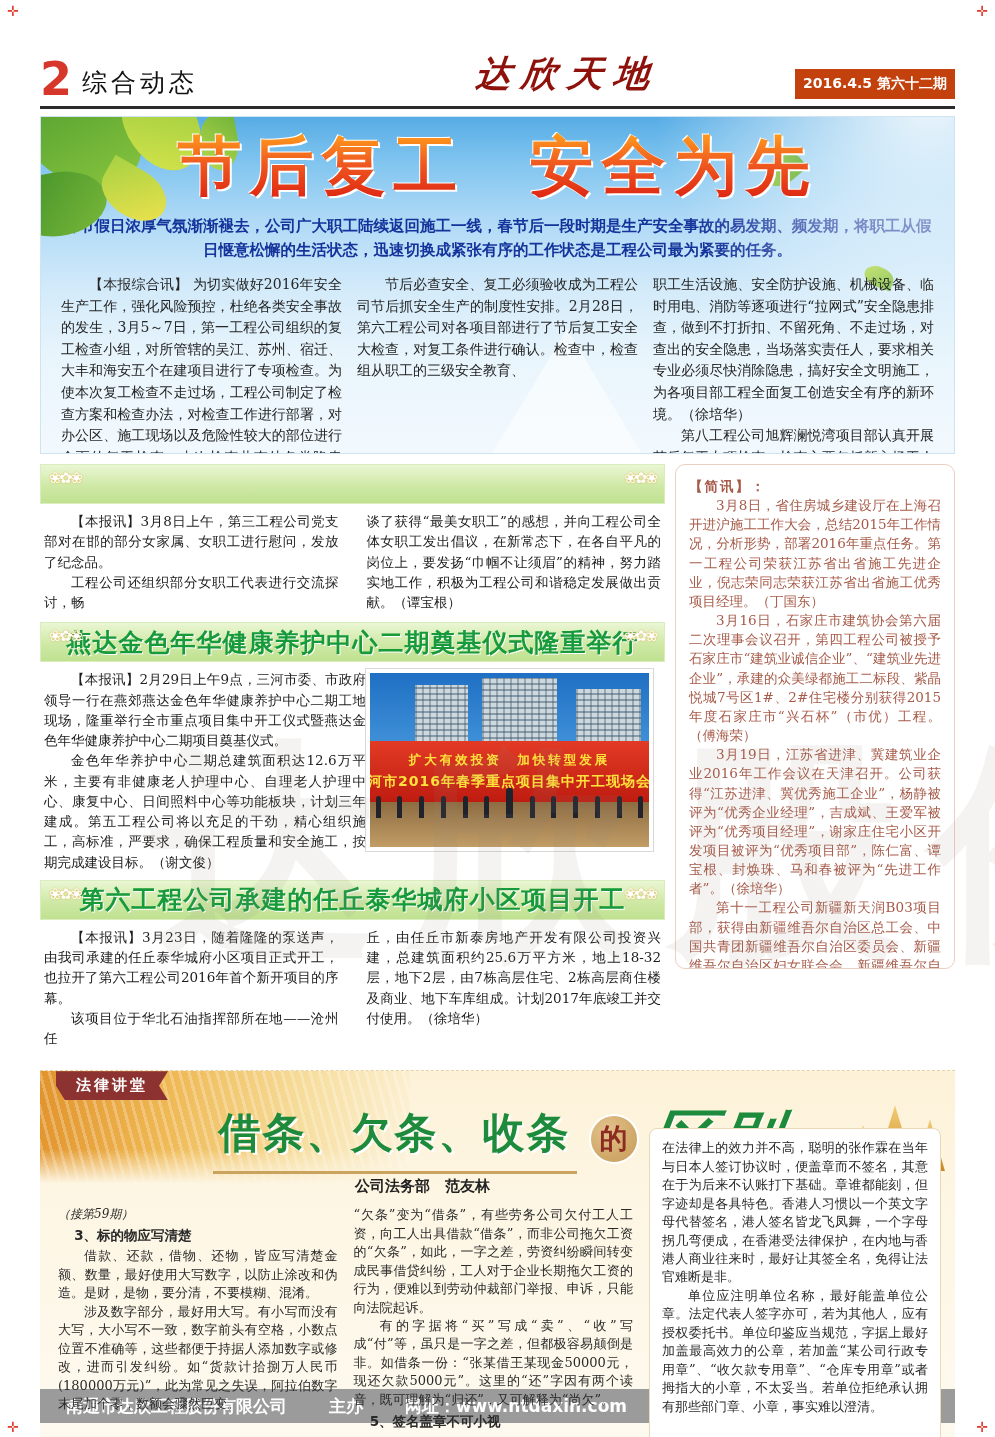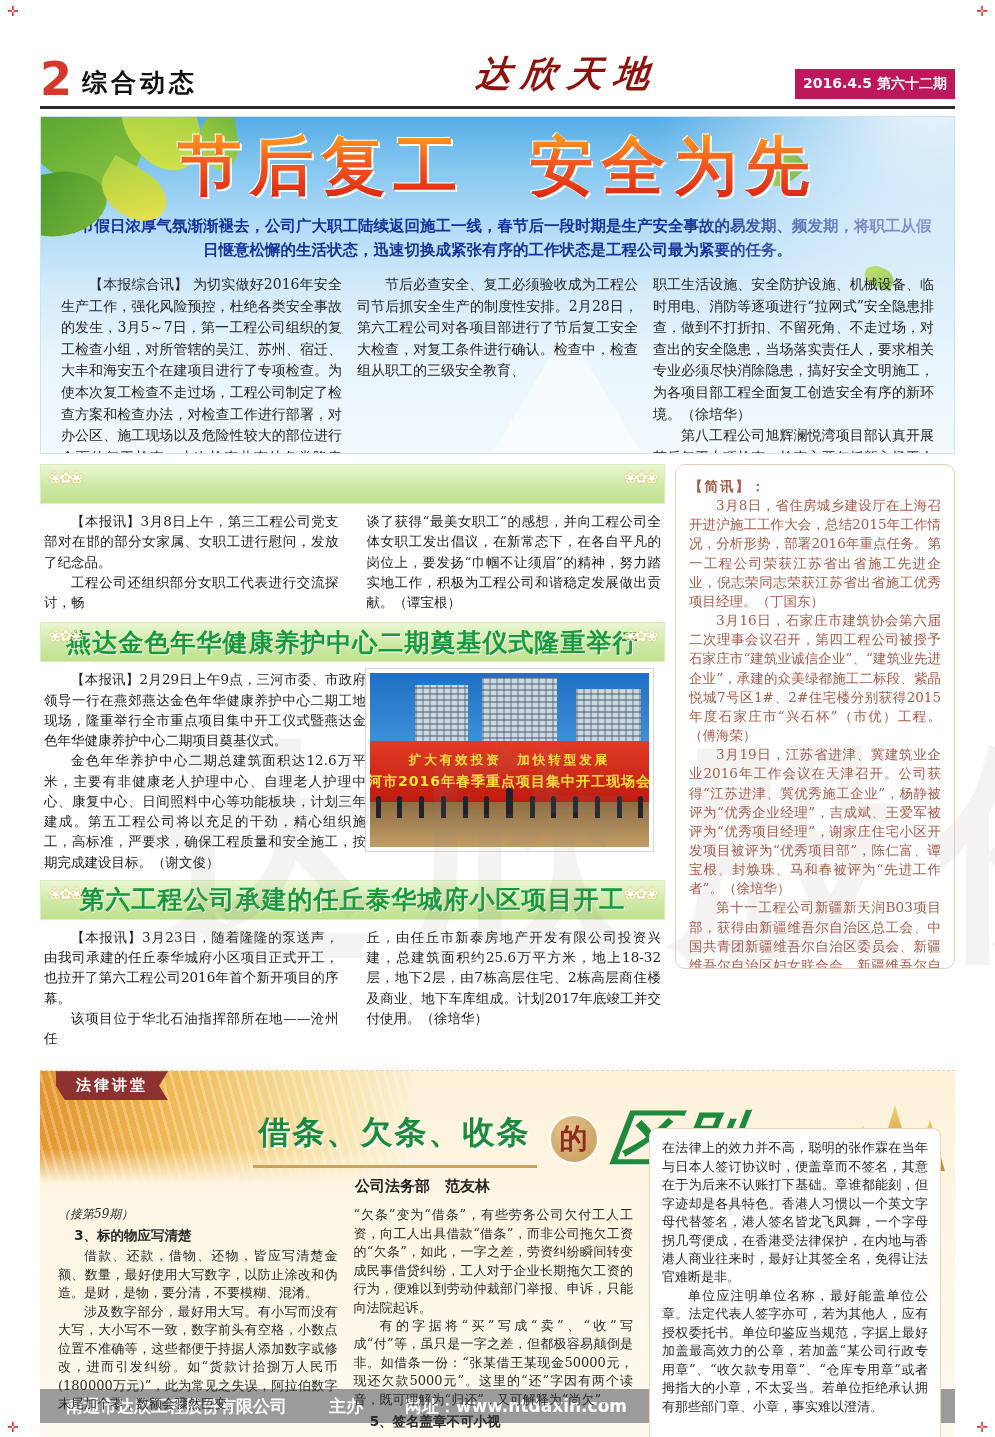--- a/index.html
+++ b/index.html
@@ -8,24 +8,24 @@
           font-family:"DejaVu Serif", serif; color:#1c1c1c; margin:0 auto; }
   .crop { position:absolute; color:#e0392b; font-size:14px; font-family:"DejaVu Sans",sans-serif; z-index:9; }
   .crop.tl { left:7px; top:3px; } .crop.tr { right:7px; top:3px; }
   .crop.bl { left:7px; bottom:2px; } .crop.br { right:7px; bottom:2px; }
 
   
   .masthead-row { margin:50px 40px 0 40px; display:flex; align-items:flex-end;
                   border-bottom:3px solid #2b2b2b; padding-bottom:7px; }
   .mh-left { display:flex; align-items:flex-end; width:300px; }
   .pagenum { font-family:"DejaVu Sans",sans-serif; font-weight:bold; font-size:46px; line-height:.82; color:#d6372a; margin-right:10px; }
-  .section-name { font-family:"DejaVu Sans",sans-serif; font-weight:bold; font-size:25px; letter-spacing:4px; color:#111; }
+  .section-name { font-family:"DejaVu Sans",sans-serif; font-weight:normal; font-size:25px; letter-spacing:4px; color:#111; }
   .masthead { flex:1; text-align:center; font-family:"DejaVu Serif",serif; font-style:italic; font-weight:bold;
               font-size:36px; letter-spacing:10px; color:#8e120b; transform:skewX(-6deg); }
-  .issue-box { width:160px; background:#be185d; color:#fff; font-family:"DejaVu Sans",sans-serif;
+  .issue-box { width:160px; background:#c2410c; color:#fff; font-family:"DejaVu Sans",sans-serif;
                font-weight:bold; font-size:14px; text-align:center; padding:6px 4px; }
 
   
   .feature { position:relative; margin:7px 40px 0 40px; height:338px; overflow:hidden;
              background:linear-gradient(180deg,#56ace5 0%,#7fc4ef 13%,#aed9f6 30%,#d4ebfa 52%,#e9f5fc 72%,#f2f9fe 100%);
              border:1px solid #cfe4f2; }
   .sunrays { position:absolute; right:-40px; top:-60px; width:420px; height:300px;
              background:radial-gradient(circle at 85% 10%, rgba(255,255,255,.95), rgba(255,255,255,0) 62%); }
   .leaf { position:absolute; border-radius:0 60% 55% 60%; }
   .leaf1 { left:-18px; top:-20px; width:120px; height:86px; background:linear-gradient(135deg,#4f9e2f,#8cc63f); transform:rotate(18deg); }
@@ -101,21 +101,21 @@
   .sheaf { position:absolute; bottom:0; background:linear-gradient(180deg,#f3cd74,#c8862a);
            clip-path:polygon(50% 0, 100% 100%, 0 100%); }
   .sheaf.s1 { left:26px; width:40px; height:66px; }
   .sheaf.s2 { left:0; width:28px; height:46px; }
   .sheaf.s3 { right:0; width:30px; height:52px; }
   .law-ribbon { position:absolute; left:16px; top:0; z-index:3; background:#8c3230; color:#fff;
                 font-family:"DejaVu Sans",sans-serif; font-weight:bold; font-size:15px; letter-spacing:3px;
                 padding:5px 20px; clip-path:polygon(0 0,100% 0,92% 50%,100% 100%,8% 100%,0 50%); }
   .law-title-row { position:relative; z-index:2; display:flex; align-items:center; justify-content:center;
                    gap:12px; padding-top:26px; }
-  .law-t1 { font-family:"DejaVu Sans",sans-serif; font-weight:bold; font-size:32px; letter-spacing:2px;
+  .law-t1 { font-family:"DejaVu Sans",sans-serif; font-weight:bold; font-size:42px; letter-spacing:2px;
             color:#1d8a3c; text-shadow:2px 2px 0 #fff; border-bottom:3px solid #caa35f; padding:0 6px 10px 6px; }
   .de-circle { width:50px; height:50px; border-radius:50%; background:radial-gradient(circle at 35% 30%,#e3c28c,#c59a55);
                border:2px solid #fff; color:#8c2b20; font-family:"DejaVu Sans",sans-serif; font-weight:bold;
                font-size:28px; display:flex; align-items:center; justify-content:center; flex:none; }
   .law-t2 { font-family:"DejaVu Serif",serif; font-weight:bold; font-style:italic; font-size:62px;
             color:#1d8a3c; transform:skewX(-8deg); letter-spacing:4px; text-shadow:1px 1px 0 #fff; }
   .law-byline { position:relative; z-index:2; text-align:center; font-family:"DejaVu Sans",sans-serif;
                 font-weight:bold; font-size:15px; color:#222; margin:-4px 150px 0 0; }
   .law-cols { position:relative; z-index:2; display:flex; gap:16px; padding:10px 14px 0 18px; }
   .law-col { flex:1; font-size:13px; line-height:1.42; text-align:justify; color:#2a2a2a; }

